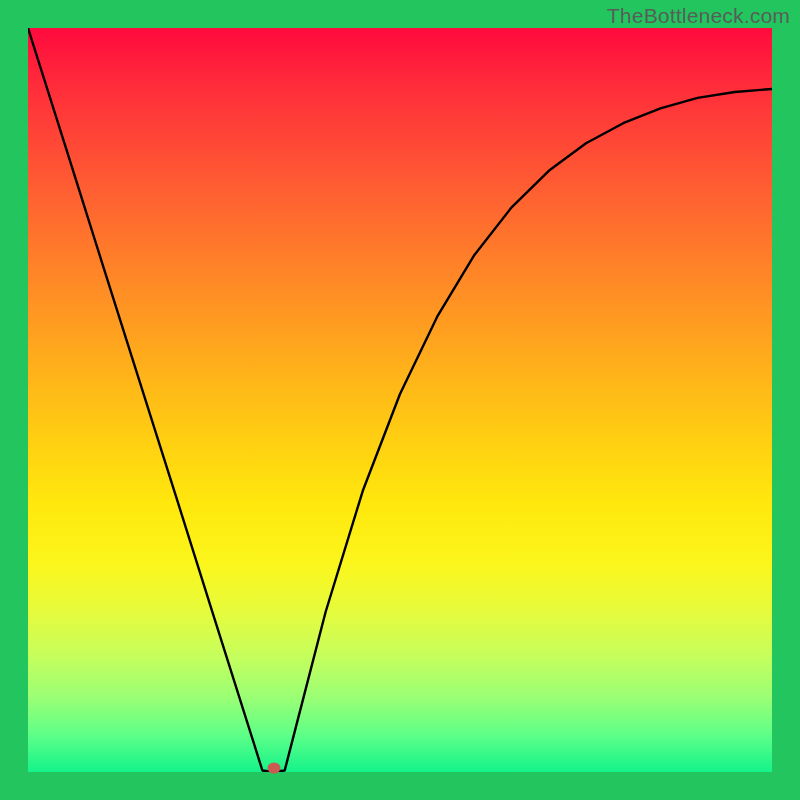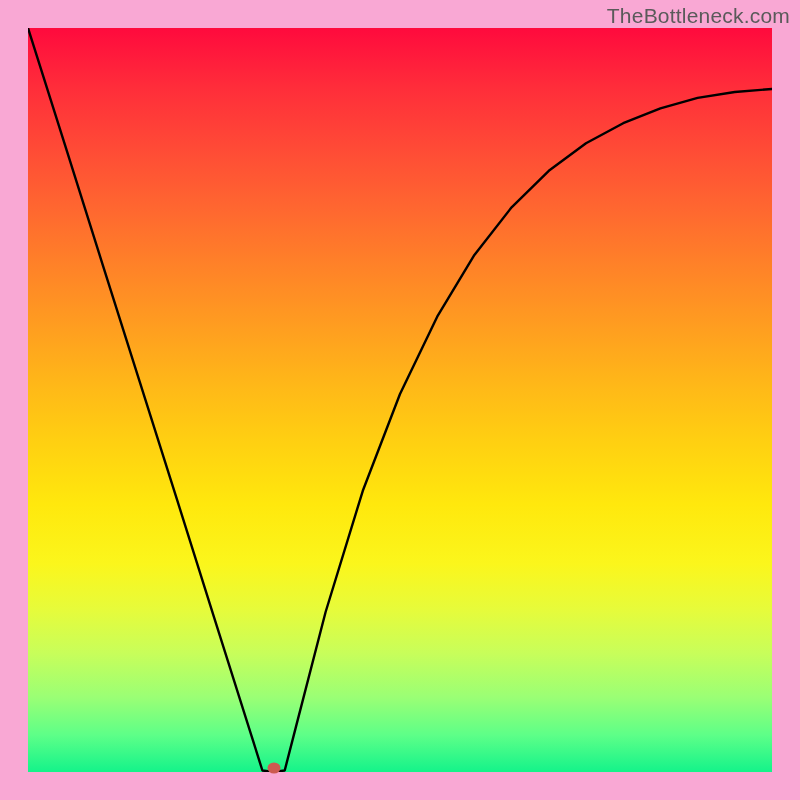--- a/index.html
+++ b/index.html
@@ -8,21 +8,21 @@
     width: 800px;
     height: 800px;
     background: #000;
     font-family: Arial, Helvetica, sans-serif;
     overflow: hidden;
   }
   .frame {
     position: relative;
     width: 800px;
     height: 800px;
-    background: #f9a8d4;
+    background: #22c55e;
   }
   .plot-area {
     position: absolute;
     left: 28px;
     top: 28px;
     width: 744px;
     height: 744px;
     
     background: linear-gradient(to bottom,
       #ff0a3d 0%,

